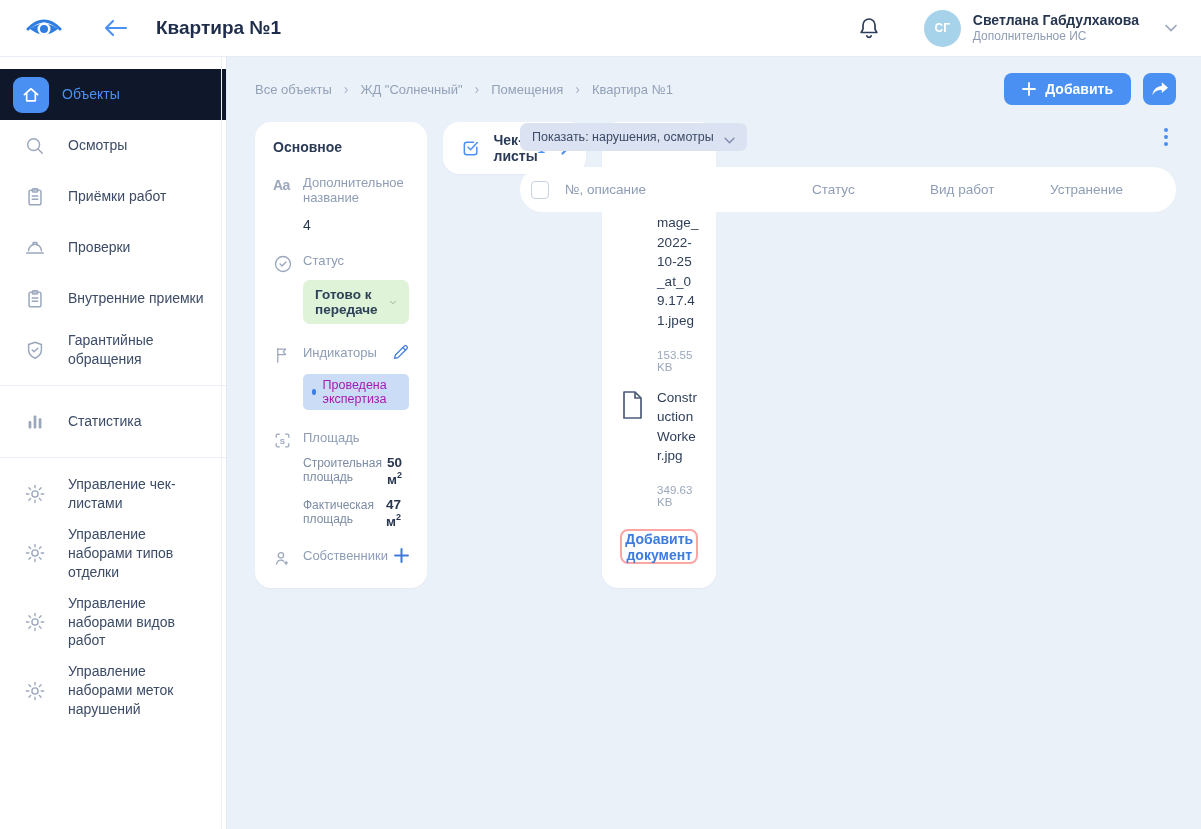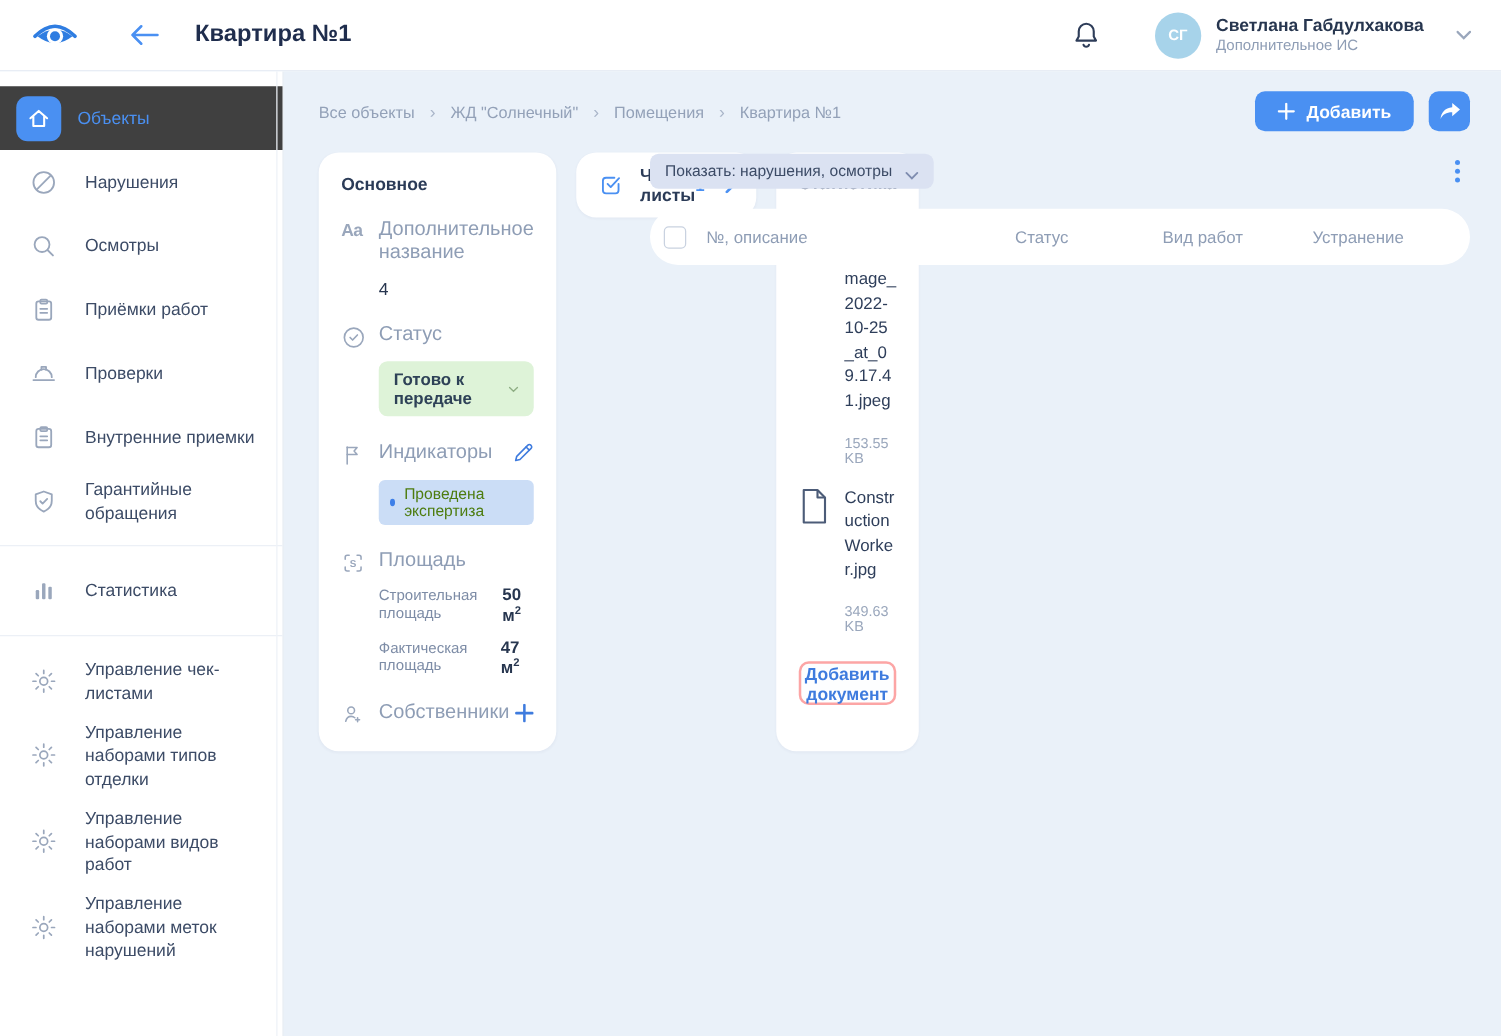--- a/index.html
+++ b/index.html
@@ -34,21 +34,21 @@
   .user-chevron{margin-left:26px;}
 
   
   .app-body{display:flex;height:772px;}
 
   
   .sidebar{width:227px;background:#fff;border-right:1px solid #e4eaf2;padding-top:12px;
     position:relative;flex-shrink:0;}
   .sidebar::after{content:"";position:absolute;top:0;right:4px;width:1px;height:100%;background:#eef2f7;}
   .nav-item{display:flex;align-items:center;min-height:51px;padding:6px 12px 6px 16px;cursor:pointer;}
-  .nav-item.active{background:#404040;}
+  .nav-item.active{background:#0f172a;}
   .nav-ic{width:38px;display:flex;justify-content:center;flex-shrink:0;}
   .nav-ic-box{width:36px;height:36px;border-radius:9px;background:var(--primary);
     display:flex;align-items:center;justify-content:center;margin-left:-8px;}
   .nav-label{margin-left:14px;font-size:14px;color:var(--text-mid);line-height:1.35;}
   .nav-item.active .nav-label{color:var(--primary);margin-left:8px;}
   .nav-divider{height:1px;background:#ecf0f6;margin:10px 0;}
 
   
   .main{flex:1;padding:16px 25px 0 28px;overflow:hidden;}
   .crumb-row{display:flex;align-items:center;height:32px;}
@@ -66,27 +66,27 @@
   .left-col{width:240px;flex-shrink:0;display:flex;gap:16px;}
   .card{background:#fff;border-radius:16px;box-shadow:0 1px 2px rgba(40,60,100,0.04);}
 
   
   .info-card{padding:17px 18px 14px 18px;}
   .card-title{font-size:14px;font-weight:700;color:#2b3b57;margin-bottom:20px;}
   .info-row{display:flex;margin-bottom:20px;}
   .row-icon{width:30px;flex-shrink:0;color:#9aa7bc;padding-top:1px;}
   .aa-glyph{font-size:14px;font-weight:700;color:#9aa7bc;letter-spacing:-0.5px;}
   .row-body{flex:1;min-width:0;}
-  .row-label{font-size:16px;color:var(--text-muted);}
+  .row-label{font-size:13px;color:var(--text-muted);}
   .row-head{display:flex;align-items:center;justify-content:space-between;}
   .row-value{font-size:14px;color:#27364f;margin-top:12px;}
   .status-badge{display:inline-flex;align-items:center;gap:8px;margin-top:12px;background:var(--green-bg);
     border-radius:7px;padding:7px 12px;font-size:13.5px;font-weight:700;color:#2e4257;cursor:pointer;}
   .ind-badge{display:inline-flex;align-items:center;gap:7px;margin-top:13px;background:var(--badge-blue-bg);
-    border-radius:5px;padding:4px 9px;font-size:12.5px;color:#4d7c0f;}
+    border-radius:5px;padding:4px 9px;font-size:12.5px;color:#a21caf;}
   .ind-dot{width:6px;height:6px;border-radius:50%;background:#3d7fe8;}
   .edit-btn,.plus-btn{cursor:pointer;display:flex;align-items:center;}
   .area-line{display:flex;justify-content:space-between;align-items:baseline;margin-top:10px;}
   .area-line:first-of-type{margin-top:14px;}
   .area-name{font-size:12px;color:#7d8ca6;}
   .area-val{font-size:13.5px;font-weight:700;color:#27364f;}
   .area-val sup{font-size:9px;}
 
   
   .check-card{height:52px;display:flex;align-items:center;padding:0 16px 0 18px;cursor:pointer;}
@@ -166,29 +166,20 @@
       <span class="nav-ic">
           <span class="nav-ic-box">
         <svg width="20" height="20" viewBox="0 0 24 24" fill="none" stroke="#fff" stroke-width="2" stroke-linecap="round" stroke-linejoin="round">
           <path d="M4 11.5 12 4.5l8 7M6.8 9.5V19h10.4V9.5"></path>
         </svg>
       </span>
         </span>
       <span class="nav-label">Объекты</span>
     </div>
 
-    <div class="nav-item">
-      <span class="nav-ic">
-        <svg width="22" height="22" viewBox="0 0 24 24" fill="none" stroke="#9aa7bc" stroke-width="1.6">
-          <circle cx="12" cy="12" r="9"></circle>
-            <path d="M5.8 18.2 18.2 5.8"></path>
-        </svg>
-      </span>
-      <span class="nav-label">Нарушения</span>
-    </div>
 
     <div class="nav-item">
       <span class="nav-ic">
         <svg width="22" height="22" viewBox="0 0 24 24" fill="none" stroke="#9aa7bc" stroke-width="1.6" stroke-linecap="round">
           <circle cx="10.5" cy="10.5" r="6.5"></circle>
             <path d="M15.5 15.5 20 20"></path>
         </svg>
       </span>
       <span class="nav-label">Осмотры</span>
     </div>

